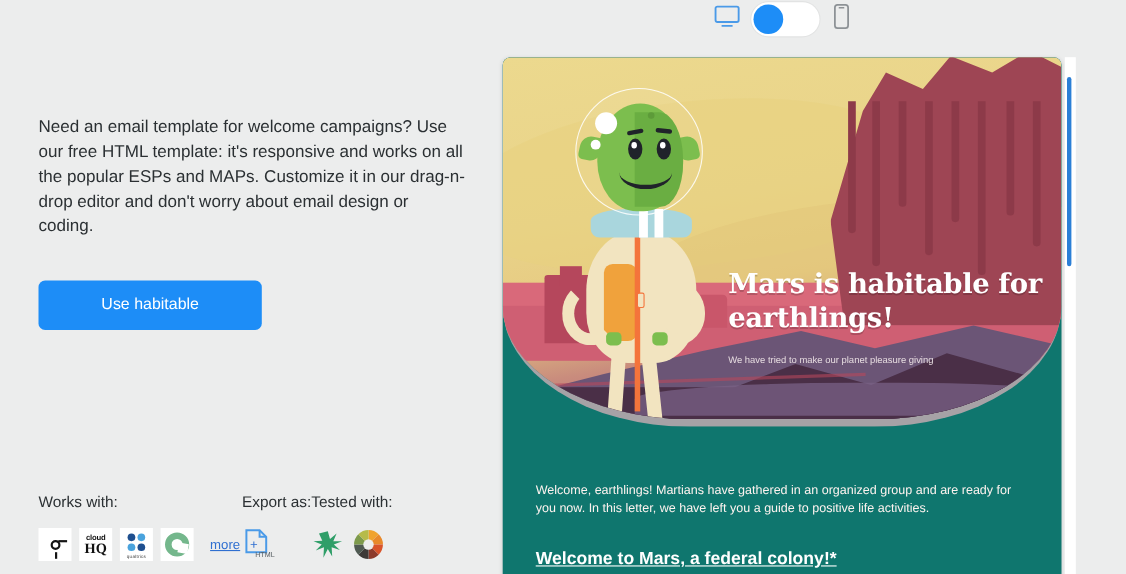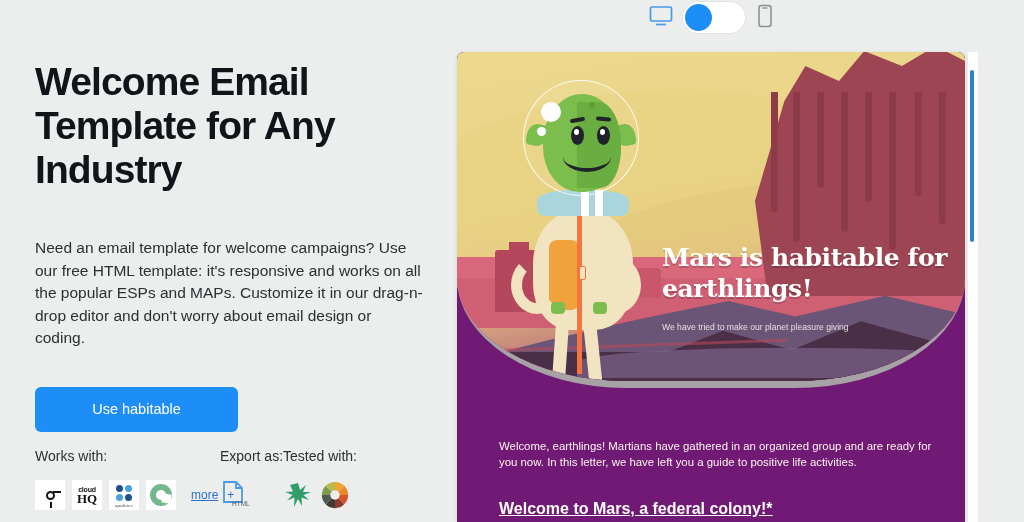--- a/index.html
+++ b/index.html
@@ -130,21 +130,21 @@
   }
 
   
   .preview-wrap {
     position: absolute; left: 457px; top: 52px;
     width: 508px; height: 470px;
   }
   .preview-card {
     position: absolute; left: 0; top: 0;
     width: 508px; height: 470px;
-    background: #701a75;
+    background: #0f766e;
     border-radius: 7px 7px 0 0;
     overflow: hidden;
     box-shadow: 0 1px 4px rgba(0,0,0,0.12);
   }
 
   
   .hero {
     position: absolute; left: 0; top: 0;
     width: 508px; height: 336px;
     border-radius: 7px 7px 170px 170px / 7px 7px 110px 110px;
@@ -307,21 +307,21 @@
     letter-spacing: -0.4px;
     text-shadow: 0 2px 0 rgba(0,0,0,0.18);
   }
   .hero-sub {
     margin-top: 18px;
     font-size: 8.6px;
     color: #e6dce0;
   }
 
   
-  .mail-body { position: absolute; left: 0; top: 336px; width: 508px; padding: 0 30px; margin-left: 12px; }
+  .mail-body { position: absolute; left: 0; top: 336px; width: 508px; padding: 0 30px; }
   .mail-p {
     margin-top: 50px;
     font-size: 11.4px; line-height: 16px;
     color: #fdf3ef;
   }
   .mail-h2 {
     margin-top: 30px;
     font-size: 16px;
     color: #ffffff;
     text-decoration: underline;
@@ -336,21 +336,20 @@
     position: absolute; left: 2px; top: 18px;
     width: 4px; height: 172px; background: #2b7fd6; border-radius: 2px;
   }
 </style>
 </head>
 <body>
 
 <div id="root">
 
   <div class="left-col">
-    <h1 class="page-title">Welcome Email Template for Any Industry</h1>
     <p class="page-desc">Need an email template for welcome campaigns? Use our free HTML template: it's responsive and works on all the popular ESPs and MAPs. Customize it in our drag-n-drop editor and don't worry about email design or coding.</p>
     <button class="use-template-btn">Use habitable</button>
   </div>
 
   <div class="badges">
 
     <div class="badge-group works">
       <div class="badge-label">Works with:</div>
       <div class="badge-icons">
 

